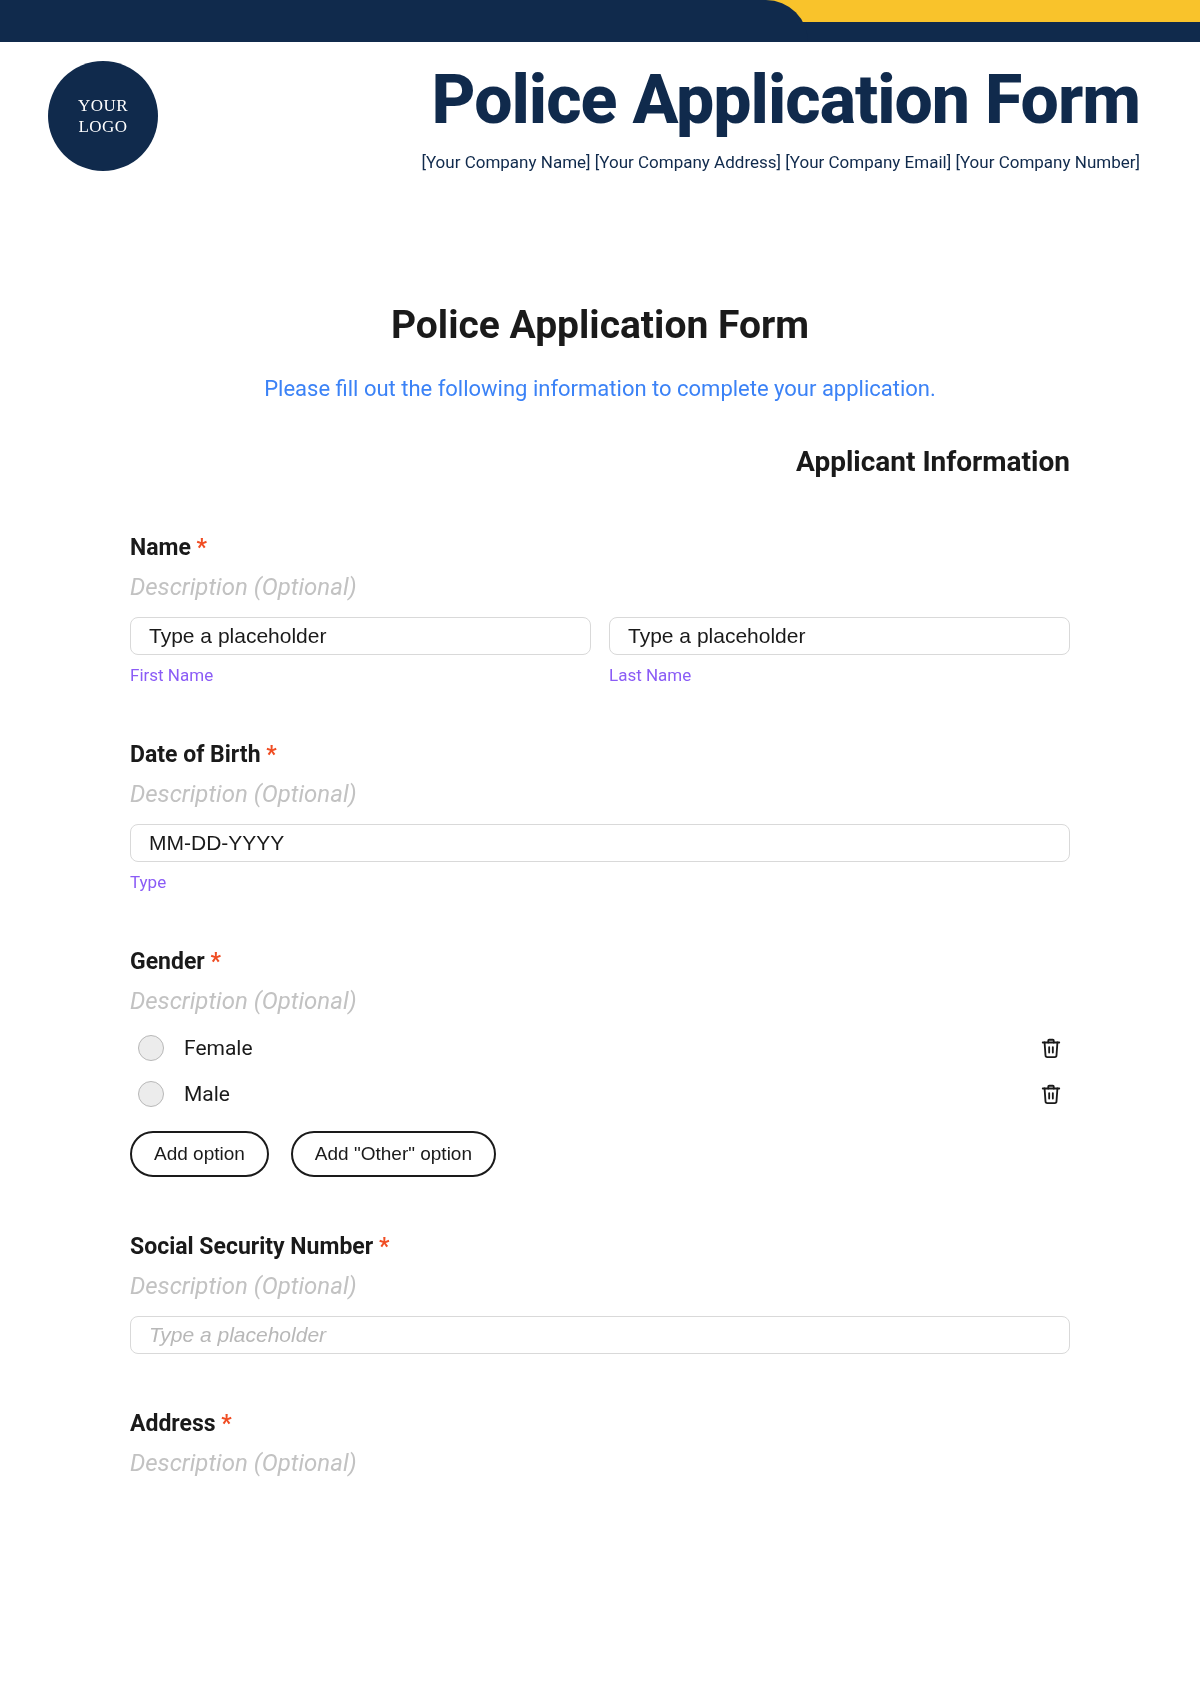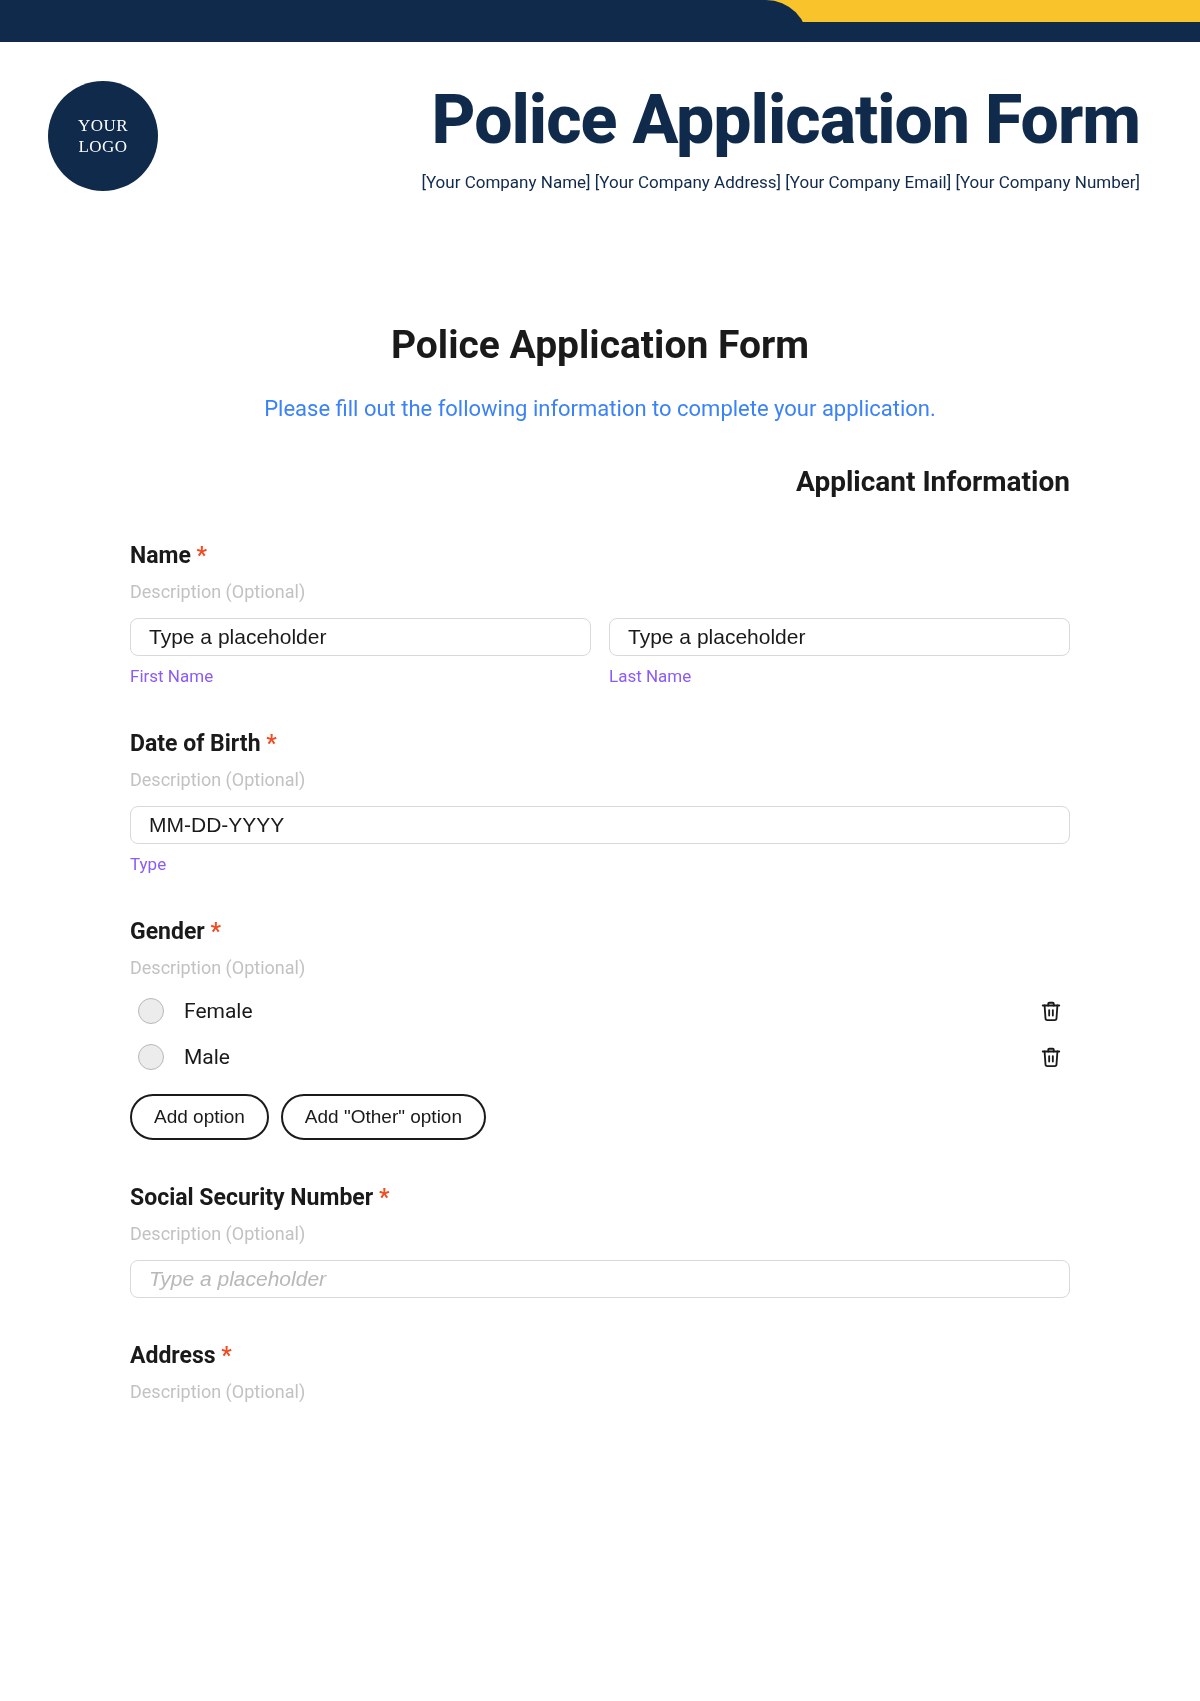--- a/index.html
+++ b/index.html
@@ -1,42 +1,42 @@
 <!DOCTYPE html>
 <html><head>
 <meta charset="utf-8">
 <style>
 * { box-sizing: border-box; margin: 0; padding: 0; }
 body { font-family: -apple-system, BlinkMacSystemFont, "Segoe UI", Roboto, Helvetica, Arial, sans-serif; background: #fff; width: 1200px; }
 .top-banner { position: relative; height: 42px; width: 100%; background: #102a4c; }
 .top-banner .yellow { position: absolute; right: 0; top: 0; height: 22px; width: 440px; background: #f9c32b; }
 .top-banner .curve { position: absolute; right: 392px; top: 0; width: 96px; height: 42px; background: #102a4c; border-top-right-radius: 48px; }
-.header-wrap { display: flex; align-items: center; padding: 38px 60px 10px 48px; }
+.header-wrap { display: flex; align-items: center; padding: 18px 60px 10px 48px; }
 .logo-circle { width: 110px; height: 110px; border-radius: 50%; background: #102a4c; color: #fff; display: flex; align-items: center; justify-content: center; font-size: 17px; line-height: 1.25; text-align: center; font-family: Georgia, 'Times New Roman', serif; letter-spacing: .5px; flex-shrink: 0; }
 .header-text { flex: 1; text-align: right; padding-left: 40px; }
 .header-title { font-size: 68px; font-weight: 800; color: #102a4c; letter-spacing: -1px; }
 .subinfo { font-size: 17px; color: #102a4c; margin-top: 12px; }
 .form-body { padding: 120px 130px 0 130px; }
 .form-title { font-size: 39px; font-weight: 700; color: #1a1a1a; text-align: center; }
 .form-intro { font-size: 22px; color: #3b82f6; text-align: center; margin-top: 28px; }
 .section-title { font-size: 28px; font-weight: 700; color: #1a1a1a; margin-top: 44px; text-align: right; }
-.field { margin-top: 44px; }
+.field { margin-top: 56px; }
 .field-label { font-size: 23px; font-weight: 700; color: #1a1a1a; }
 .req { color: #f04d23; }
-.field-desc { font-size: 18px; color: #c2c2c2; margin-top: 12px; }
+.field-desc { font-size: 24px; color: #c2c2c2; font-style: italic; margin-top: 12px; }
 .row { display: flex; gap: 18px; margin-top: 16px; }
 .col { flex: 1; }
 .text-input { width: 100%; height: 38px; border: 1px solid #d9d9d9; border-radius: 8px; padding: 0 18px; font-size: 21px; color: #1a1a1a; background: #fff; }
 .text-input::placeholder { color: #b8b8b8; font-style: italic; }
 .sub-label { font-size: 17px; color: #8b5cf6; margin-top: 10px; }
 .radio-row { display: flex; align-items: center; margin-top: 20px; }
 .radio-dot { width: 26px; height: 26px; border-radius: 50%; border: 1.5px solid #b8b8b8; background: #ececec; margin-right: 20px; margin-left: 8px; flex-shrink: 0; }
 .radio-label { font-size: 21px; color: #1a1a1a; flex: 1; }
 .trash-icon { width: 22px; height: 24px; margin-right: 8px; }
-.btn-row { display: flex; gap: 12px; margin-top: 24px; }
+.btn-row { display: flex; gap: 22px; margin-top: 24px; }
 .pill-btn { border: 2px solid #1a1a1a; background: #fff; border-radius: 999px; padding: 10px 22px; font-size: 19px; color: #1a1a1a; cursor: pointer; }
 </style>
 </head>
 <body>
 
 <div class="top-banner">
   <div class="yellow"></div>
   <div class="curve"></div>
 </div>
 

